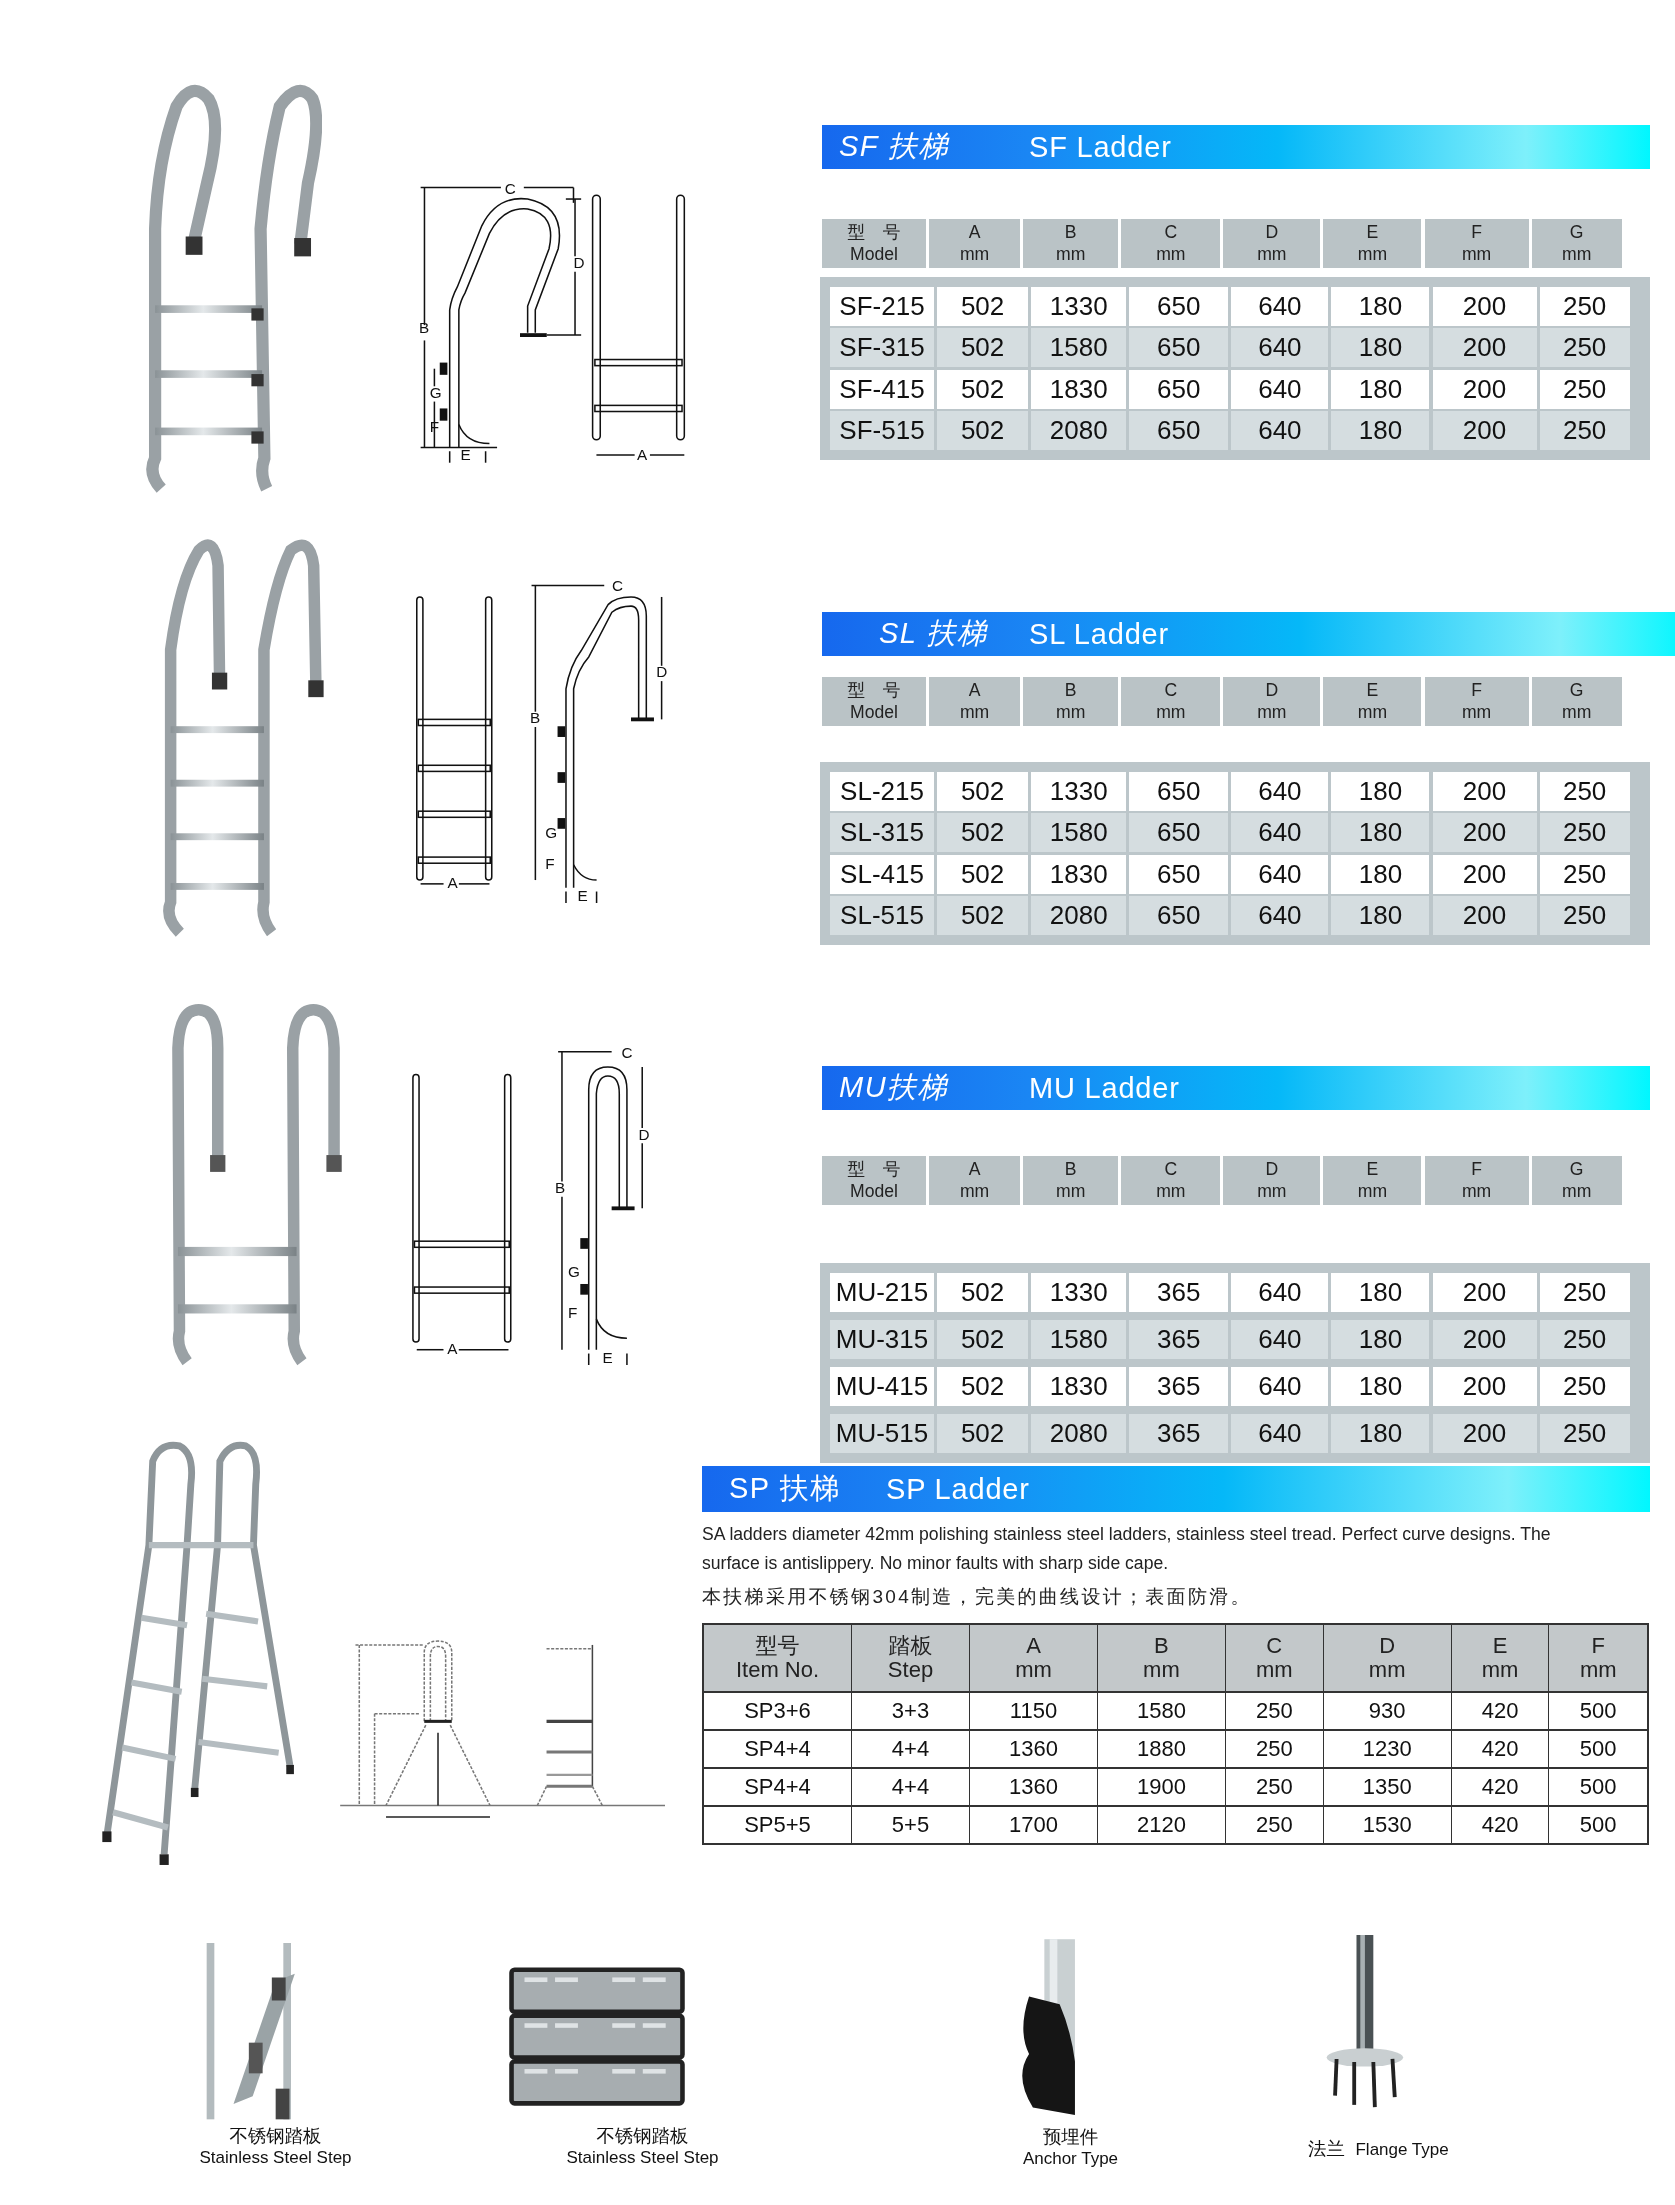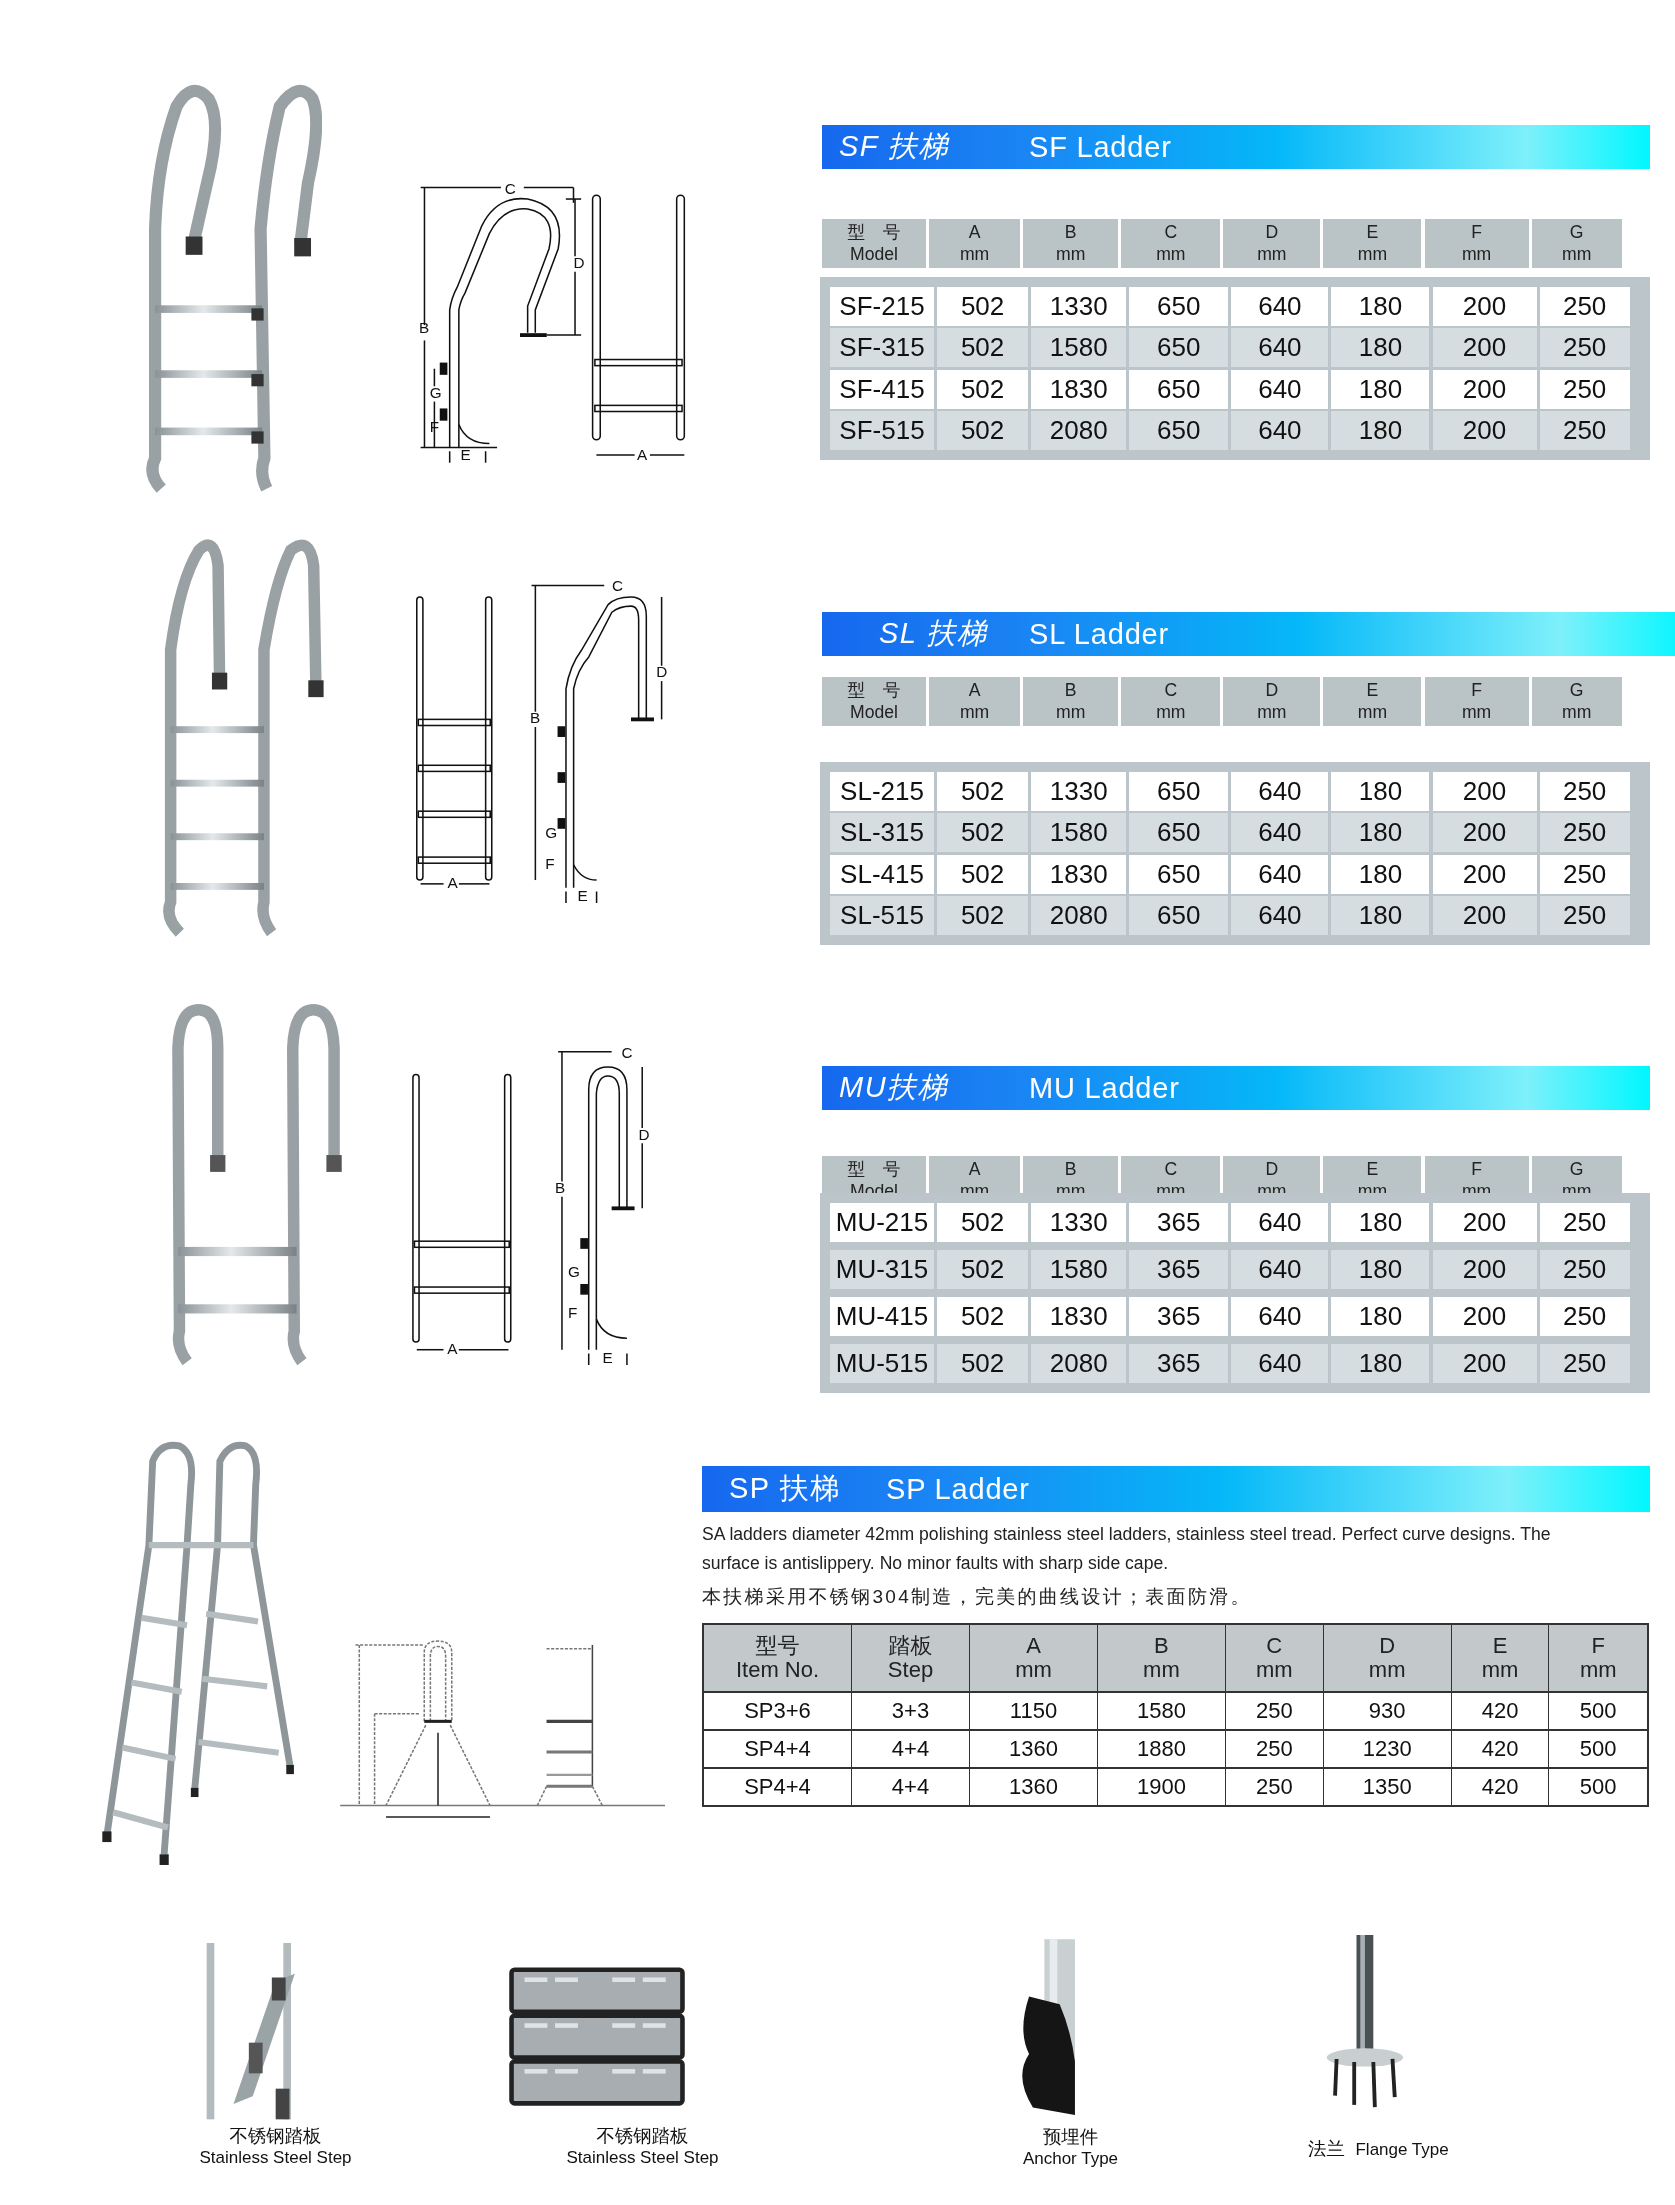--- a/index.html
+++ b/index.html
@@ -364,21 +364,21 @@
     </div>
   <div class="c w6">
       <span>F</span>
       <span>mm</span>
     </div>
   <div class="c w7">
       <span>G</span>
       <span>mm</span>
     </div>
 </div>
-<div class="rows" style="top:1193px;gap:8px;">
+<div class="rows" style="top:1263px;gap:8px;">
     <div class="row odd">
       <div class="c w0">MU-215</div>
       <div class="c w1">502</div>
       <div class="c w2">1330</div>
       <div class="c w3">365</div>
       <div class="c w4">640</div>
       <div class="c w5">180</div>
       <div class="c w6">200</div>
       <div class="c w7">250</div>
     </div>
@@ -504,20 +504,30 @@
       <tr>
         <td>SP4+4</td>
         <td>4+4</td>
         <td>1360</td>
         <td>1900</td>
         <td>250</td>
         <td>1350</td>
         <td>420</td>
         <td>500</td>
       </tr>
+      <tr>
+        <td>SP5+5</td>
+        <td>5+5</td>
+        <td>1700</td>
+        <td>2120</td>
+        <td>250</td>
+        <td>1530</td>
+        <td>420</td>
+        <td>500</td>
+      </tr>
     </tbody>
 </table>
 
 <svg style="left:199px;top:1943px;" width="138" height="184" viewBox="0 0 180 240">
   <rect x="10" y="0" width="10" height="230" fill="#b3bbbe"></rect>
     <rect x="110" y="0" width="10" height="230" fill="#b3bbbe"></rect>
   <polygon points="100,50 125,40 70,200 45,210" fill="#9aa3a6"></polygon>
   <rect x="95" y="45" width="18" height="30" fill="#444"></rect>
     <rect x="65" y="130" width="18" height="40" fill="#555"></rect>
     <rect x="100" y="190" width="18" height="40" fill="#444"></rect>

